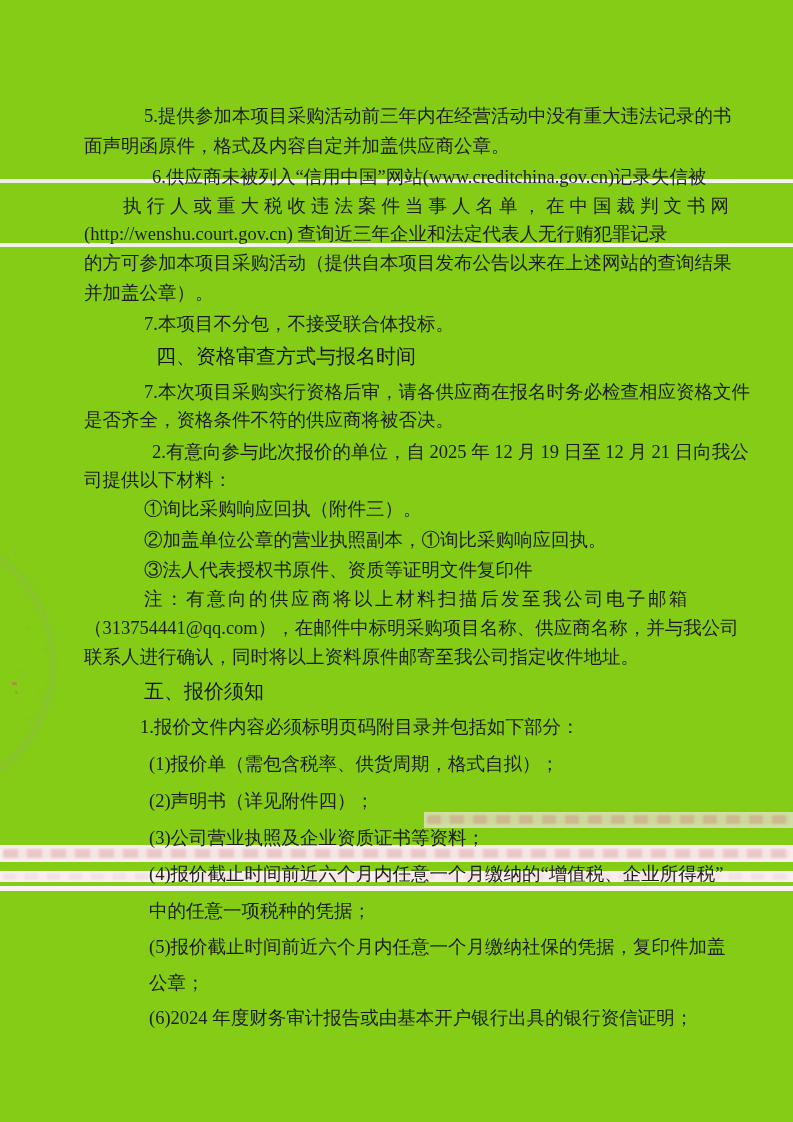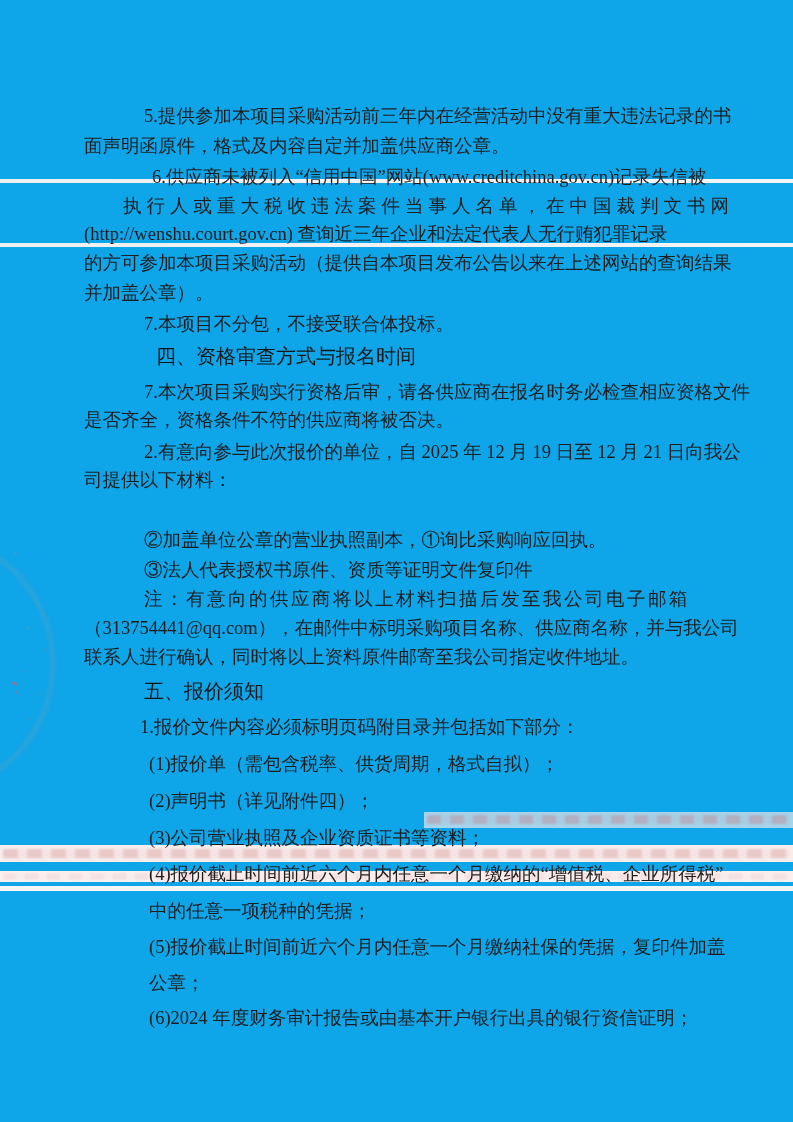--- a/index.html
+++ b/index.html
@@ -1,18 +1,18 @@
 <!DOCTYPE html>
 <html><head>
 <meta charset="utf-8">
 <style>
   html,body { margin:0; padding:0; background:#ffffff; }
   .page {
     position:relative; width:793px; height:1122px;
-    background:#0ea5e9; overflow:hidden;
+    background:#84cc16; overflow:hidden;
     font-family:"Liberation Serif","DejaVu Serif",serif;
     text-align:center;
   }
   .ln {
     position:absolute; white-space:pre;
     font-size:18.5px; line-height:24px; color:#1d1d1d; z-index:2;
   }
   .hd { font-weight:400; font-size:20px; color:#161616; }
   .w1 { letter-spacing:5px;margin-left:39px; }     
   .w2 { letter-spacing:2.5px; }   
@@ -87,23 +87,24 @@
   <div class="ln w1" style="top:194px;left:84px">执行人或重大税收违法案件当事人名单，在中国裁判文书网</div>
   <div class="ln" style="top:222px;left:84px">(http://wenshu.court.gov.cn) 查询近三年企业和法定代表人无行贿犯罪记录</div>
   <div class="ln" style="top:251px;left:84px">的方可参加本项目采购活动（提供自本项目发布公告以来在上述网站的查询结果</div>
   <div class="ln" style="top:281px;left:84px">并加盖公章）。</div>
 
   <div class="ln" style="top:312px;left:144px">7.本项目不分包，不接受联合体投标。</div>
 
   <div class="ln hd" style="top:344px;left:156px">四、资格审查方式与报名时间</div>
   <div class="ln" style="top:380px;left:144px">7.本次项目采购实行资格后审，请各供应商在报名时务必检查相应资格文件</div>
   <div class="ln" style="top:408px;left:84px">是否齐全，资格条件不符的供应商将被否决。</div>
-  <div class="ln" style="top:440px;left:144px">2.有意向参与此次报价的单位，自 2025 年 12 月 19 日至 12 月 21 日向我公</div>
+  <div class="ln" style="top:440px;left:152px">2.有意向参与此次报价的单位，自 2025 年 12 月 19 日至 12 月 21 日向我公</div>
   <div class="ln" style="top:468px;left:84px">司提供以下材料：</div>
 
+  <div class="ln" style="top:497px;left:144px">①询比采购响应回执（附件三）。</div>
   <div class="ln" style="top:528px;left:144px">②加盖单位公章的营业执照副本，①询比采购响应回执。</div>
   <div class="ln" style="top:558px;left:144px">③法人代表授权书原件、资质等证明文件复印件</div>
 
   <div class="ln w2" style="top:587px;left:144px">注：有意向的供应商将以上材料扫描后发至我公司电子邮箱</div>
   <div class="ln" style="top:616px;left:84px">（313754441@qq.com），在邮件中标明采购项目名称、供应商名称，并与我公司</div>
   <div class="ln" style="top:645px;left:84px">联系人进行确认，同时将以上资料原件邮寄至我公司指定收件地址。</div>
 
   <div class="ln hd" style="top:679px;left:144px">五、报价须知</div>
   <div class="ln" style="top:715px;left:140px">1.报价文件内容必须标明页码附目录并包括如下部分：</div>
   <div class="ln" style="top:752px;left:149px">(1)报价单（需包含税率、供货周期，格式自拟）；</div>

